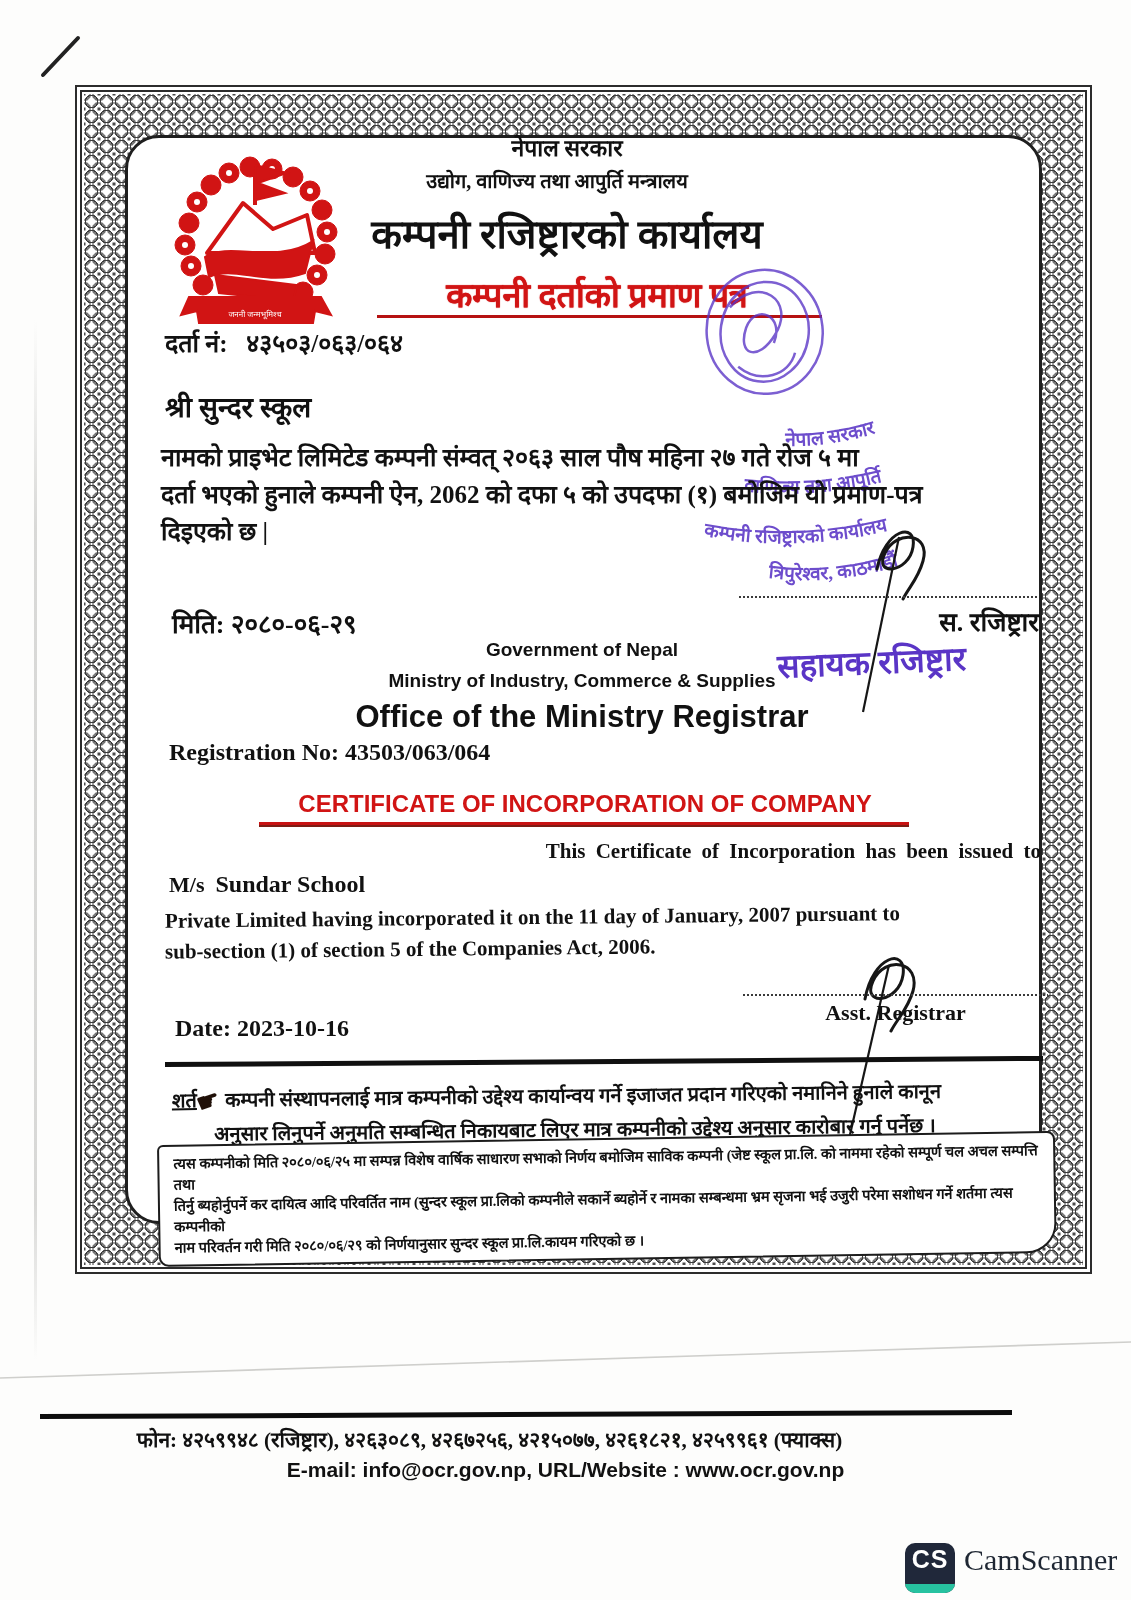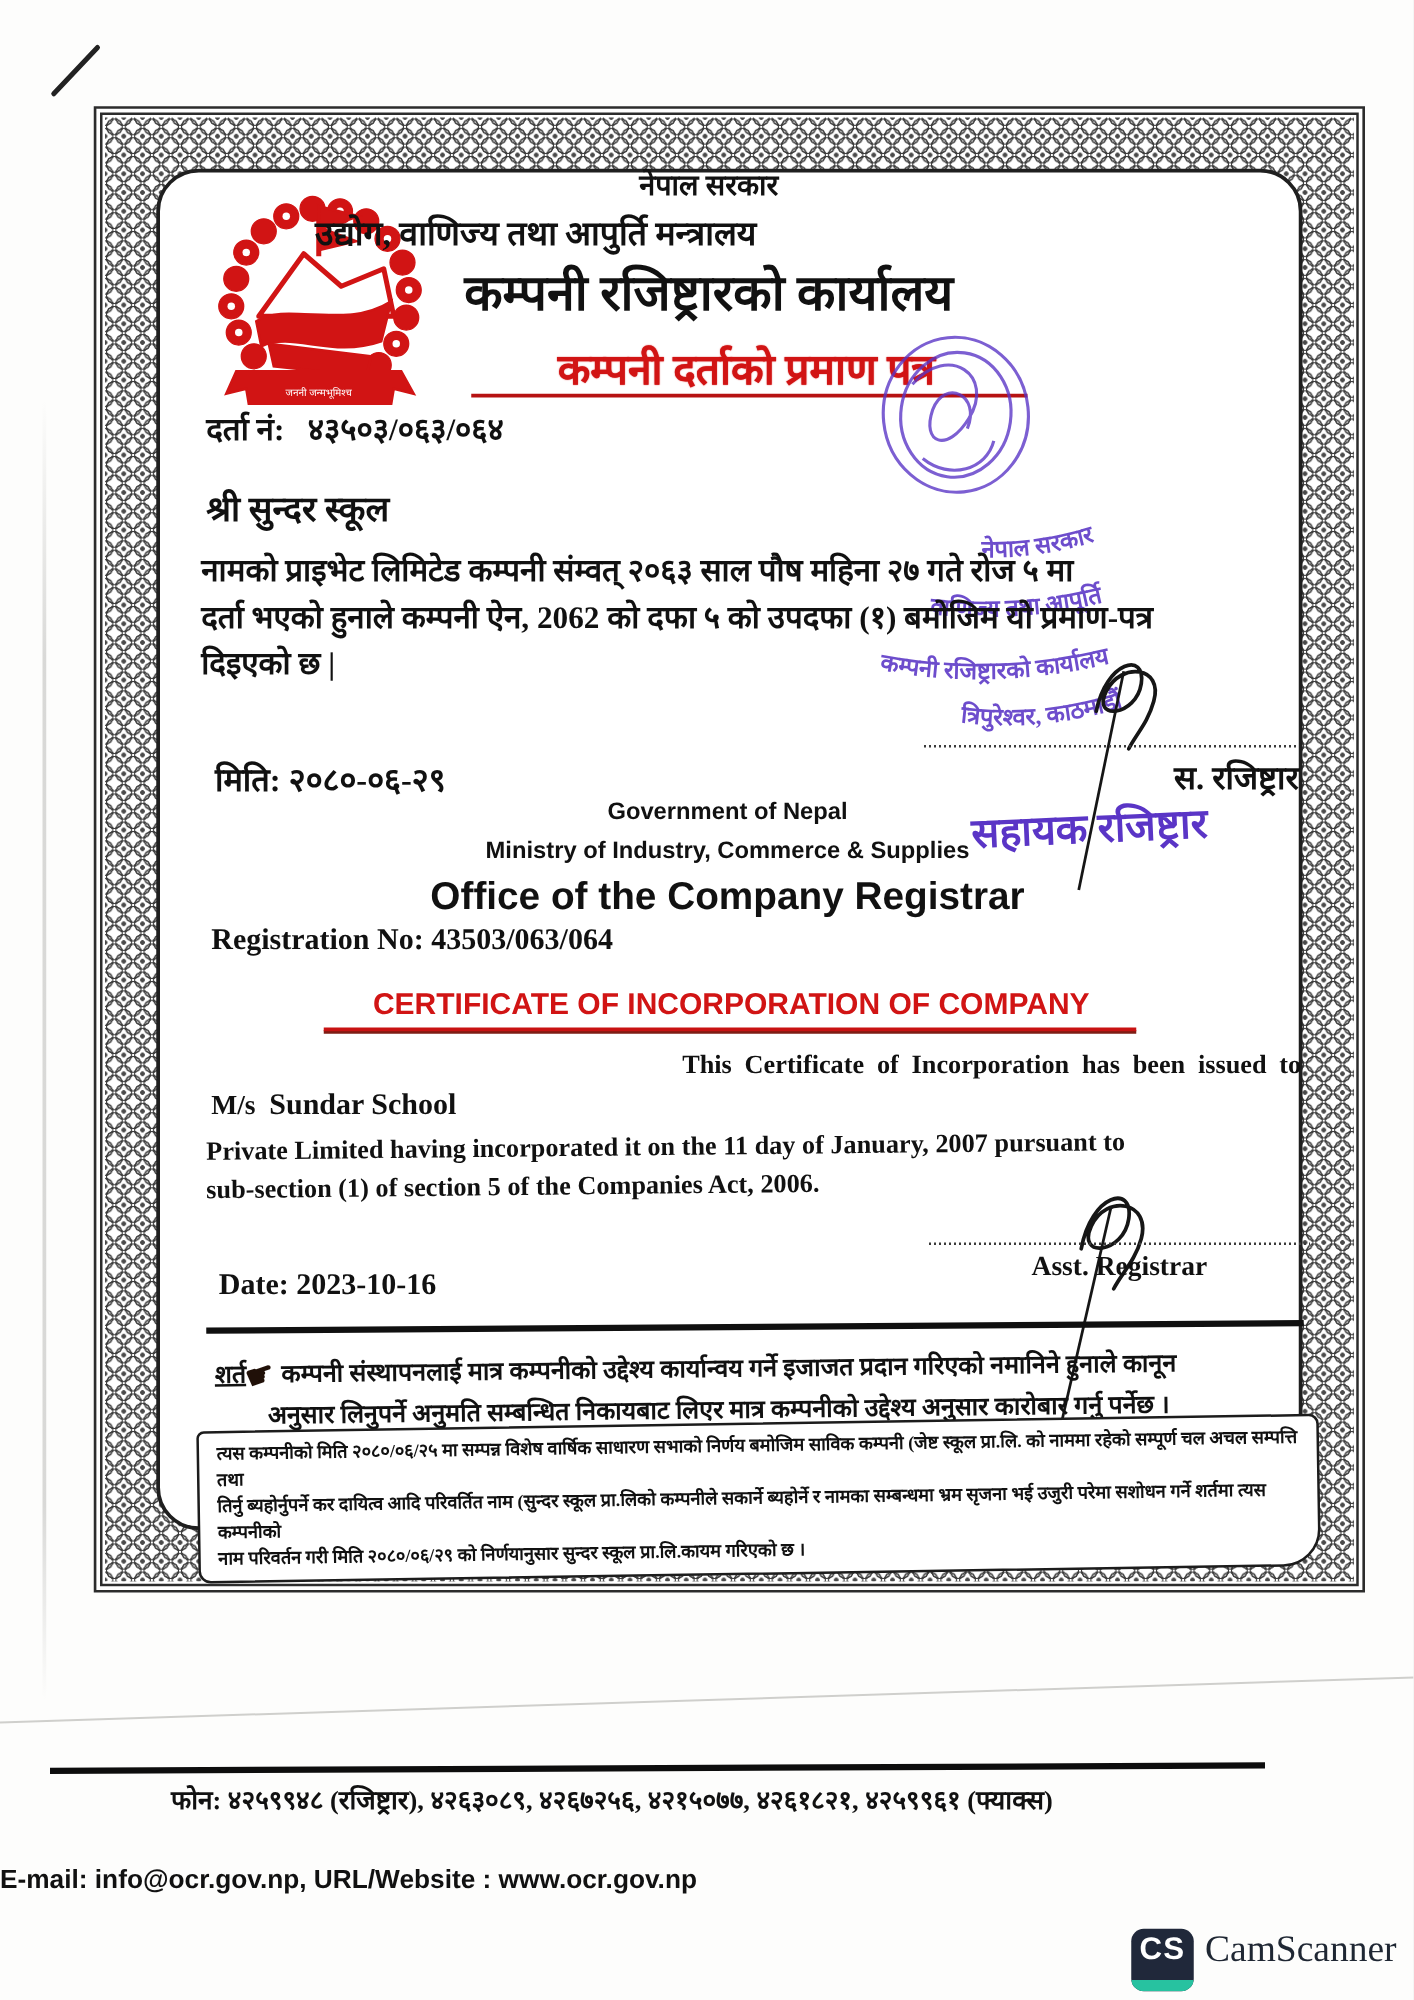--- a/index.html
+++ b/index.html
@@ -90,21 +90,21 @@
           <path d="M100 20 L132 28 L103 38 L130 48 L101 55 Z" stroke-width="2"></path>
           <path d="M52 108 L88 58 L118 84 L152 70 L160 108 Z" fill="#fff" stroke-width="4" stroke-linejoin="round"></path>
           <path d="M50 112 C75 96 120 120 158 96 L150 128 C110 142 80 120 54 132 Z" stroke-width="2"></path>
           <path d="M60 130 L142 140 L138 156 L64 148 Z" stroke-width="2"></path>
           <path d="M34 152 L166 152 L176 170 L160 166 L158 178 L44 178 L42 166 L26 170 Z" stroke-width="2"></path>
           <text x="100" y="172" text-anchor="middle" font-size="8" fill="#ffffff" stroke="none">जननी जन्मभूमिश्च</text>
         </g>
       </svg>
 
       <div class="abs np" style="left:160px;top:44px;width:660px;text-align:center;font-size:23px;">नेपाल सरकार</div>
-      <div class="abs np" style="left:175px;top:80px;width:660px;font-size:27px;">उद्योग, वाणिज्य तथा आपुर्ति मन्त्रालय</div>
+      <div class="abs np" style="left:150px;top:80px;width:660px;text-align:center;font-size:20px;">उद्योग, वाणिज्य तथा आपुर्ति मन्त्रालय</div>
       <div class="abs np" style="left:160px;top:118px;width:660px;text-align:center;font-size:40px;">कम्पनी रजिष्ट्रारको कार्यालय</div>
       <div class="abs np red" style="left:200px;top:184px;width:640px;text-align:center;font-size:34px;
            text-shadow:0 0 1px #d11414;">कम्पनी दर्ताको प्रमाण पत्र</div>
       <div class="abs redline" style="left:300px;top:228px;width:445px;"></div>
 
       <div class="abs np" style="left:88px;top:238px;font-size:25px;">
         <span>दर्ता नं:</span>&nbsp;&nbsp;
         <span>४३५०३/०६३/०६४</span>
       </div>
 
@@ -147,21 +147,21 @@
         <line x1="132" y1="30" x2="96" y2="205" stroke="#161616" stroke-width="2.2"></line>
       </svg>
       <div class="abs dotted" style="left:662px;top:509px;width:300px;"></div>
       <div class="abs np" style="left:662px;top:516px;width:300px;text-align:right;font-size:26px;">स. रजिष्ट्रार</div>
       <div class="abs np purple" style="left:700px;top:552px;font-size:33px;transform:rotate(-2.5deg);">सहायक रजिष्ट्रार</div>
 
       <div class="abs np" style="left:95px;top:518px;font-size:26px;">मिति: २०८०-०६-२९</div>
 
       <div class="abs en-sans" style="left:160px;top:583px;width:690px;text-align:center;font-size:19px;">Ministry of Industry, Commerce &amp; Supplies</div>
       <div class="abs en-sans" style="left:160px;top:552px;width:690px;text-align:center;font-size:19px;">Government of Nepal</div>
-      <div class="abs en-sans" style="left:160px;top:612px;width:690px;text-align:center;font-size:31px;">Office of the Company Registrar</div>
+      <div class="abs en-sans" style="left:160px;top:612px;width:690px;text-align:center;font-size:31px;">Office of the Ministry Registrar</div>
       <div class="abs en-serif" style="left:92px;top:652px;font-size:24px;">Registration No: 43503/063/064</div>
 
       <div class="abs en-sans red" style="left:150px;top:703px;width:716px;text-align:center;font-size:24px;">CERTIFICATE OF INCORPORATION OF COMPANY</div>
       <div class="abs" style="left:182px;top:735px;width:650px;border-bottom:3px solid #c81212;box-shadow:0 2px 0 #7d1d14;"></div>
 
       <div class="abs en-serif" style="left:300px;top:752px;width:664px;text-align:right;font-size:21px;word-spacing:5px;">This  Certificate  of  Incorporation  has  been  issued  to</div>
 
       <div class="abs en-serif" style="left:92px;top:784px;font-size:22px;">
         <span>M/s</span>&nbsp;&nbsp;<span style="font-size:24px;">Sundar School</span>
       </div>
@@ -193,21 +193,21 @@
       </div>
     </div>
   </div>
 
   <svg class="abs" style="left:0;top:1320px;" width="1131" height="70">
     <line x1="0" y1="58" x2="1131" y2="22" stroke="#cfcfcc" stroke-width="1.6"></line>
   </svg>
 
   <div class="abs" style="left:40px;top:1412px;width:972px;height:5px;background:#0d0d0d;transform:rotate(-0.25deg);"></div>
   <div class="abs np" style="left:0;top:1425px;width:979px;text-align:center;font-size:21px;">फोन: ४२५९९४८  (रजिष्ट्रार), ४२६३०८९, ४२६७२५६, ४२१५०७७, ४२६१८२१, ४२५९९६१ (फ्याक्स)</div>
-  <div class="abs en-sans" style="left:0;top:1458px;width:1131px;font-size:21px;margin-top:34px;">E-mail: info@ocr.gov.np, URL/Website : www.ocr.gov.np</div>
+  <div class="abs en-sans" style="left:0;top:1458px;width:1131px;text-align:center;font-size:21px;">E-mail: info@ocr.gov.np, URL/Website : www.ocr.gov.np</div>
 
   <div class="cs-icon" style="left:905px;top:1533px;margin-top:10px;">
     <div class="cs-txt">CS</div>
     <div class="cs-bar"></div>
   </div>
   <div class="abs" style="left:964px;top:1543px;font-size:30px;color:#1f2733;font-family:'Liberation Serif',serif;">CamScanner</div>
 
 </div>
 
 </body></html>

